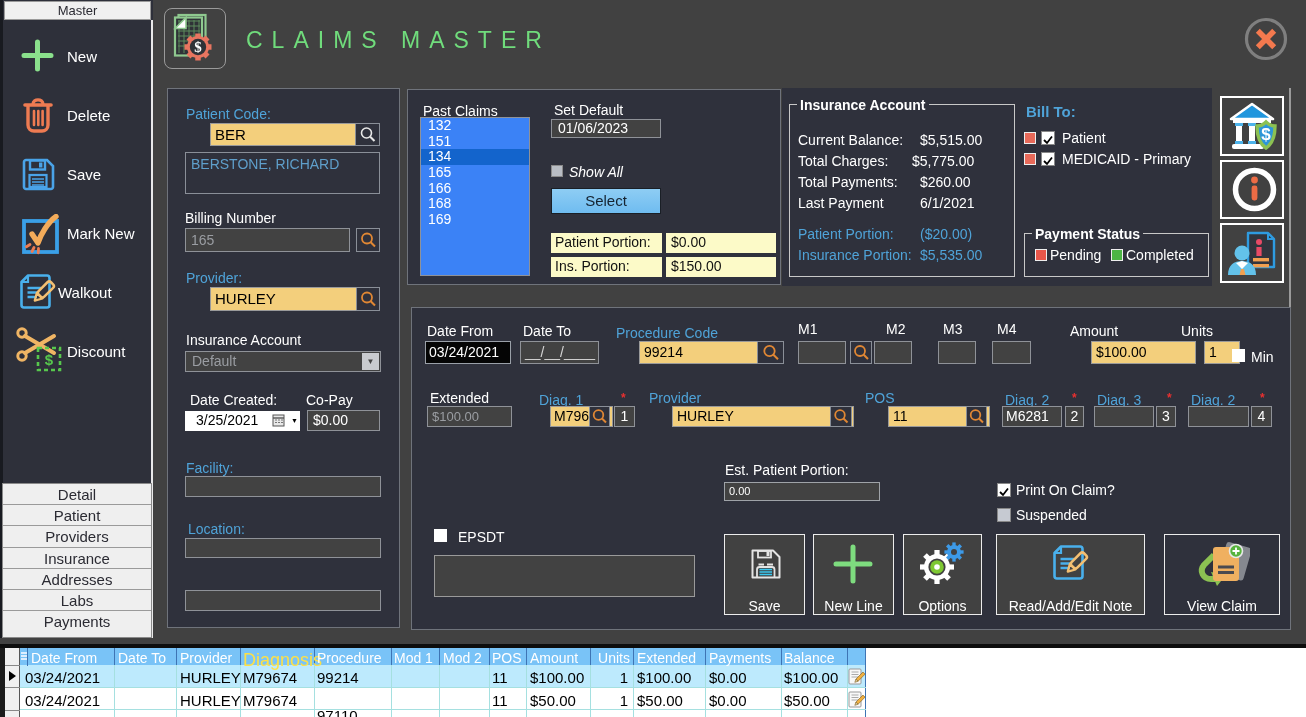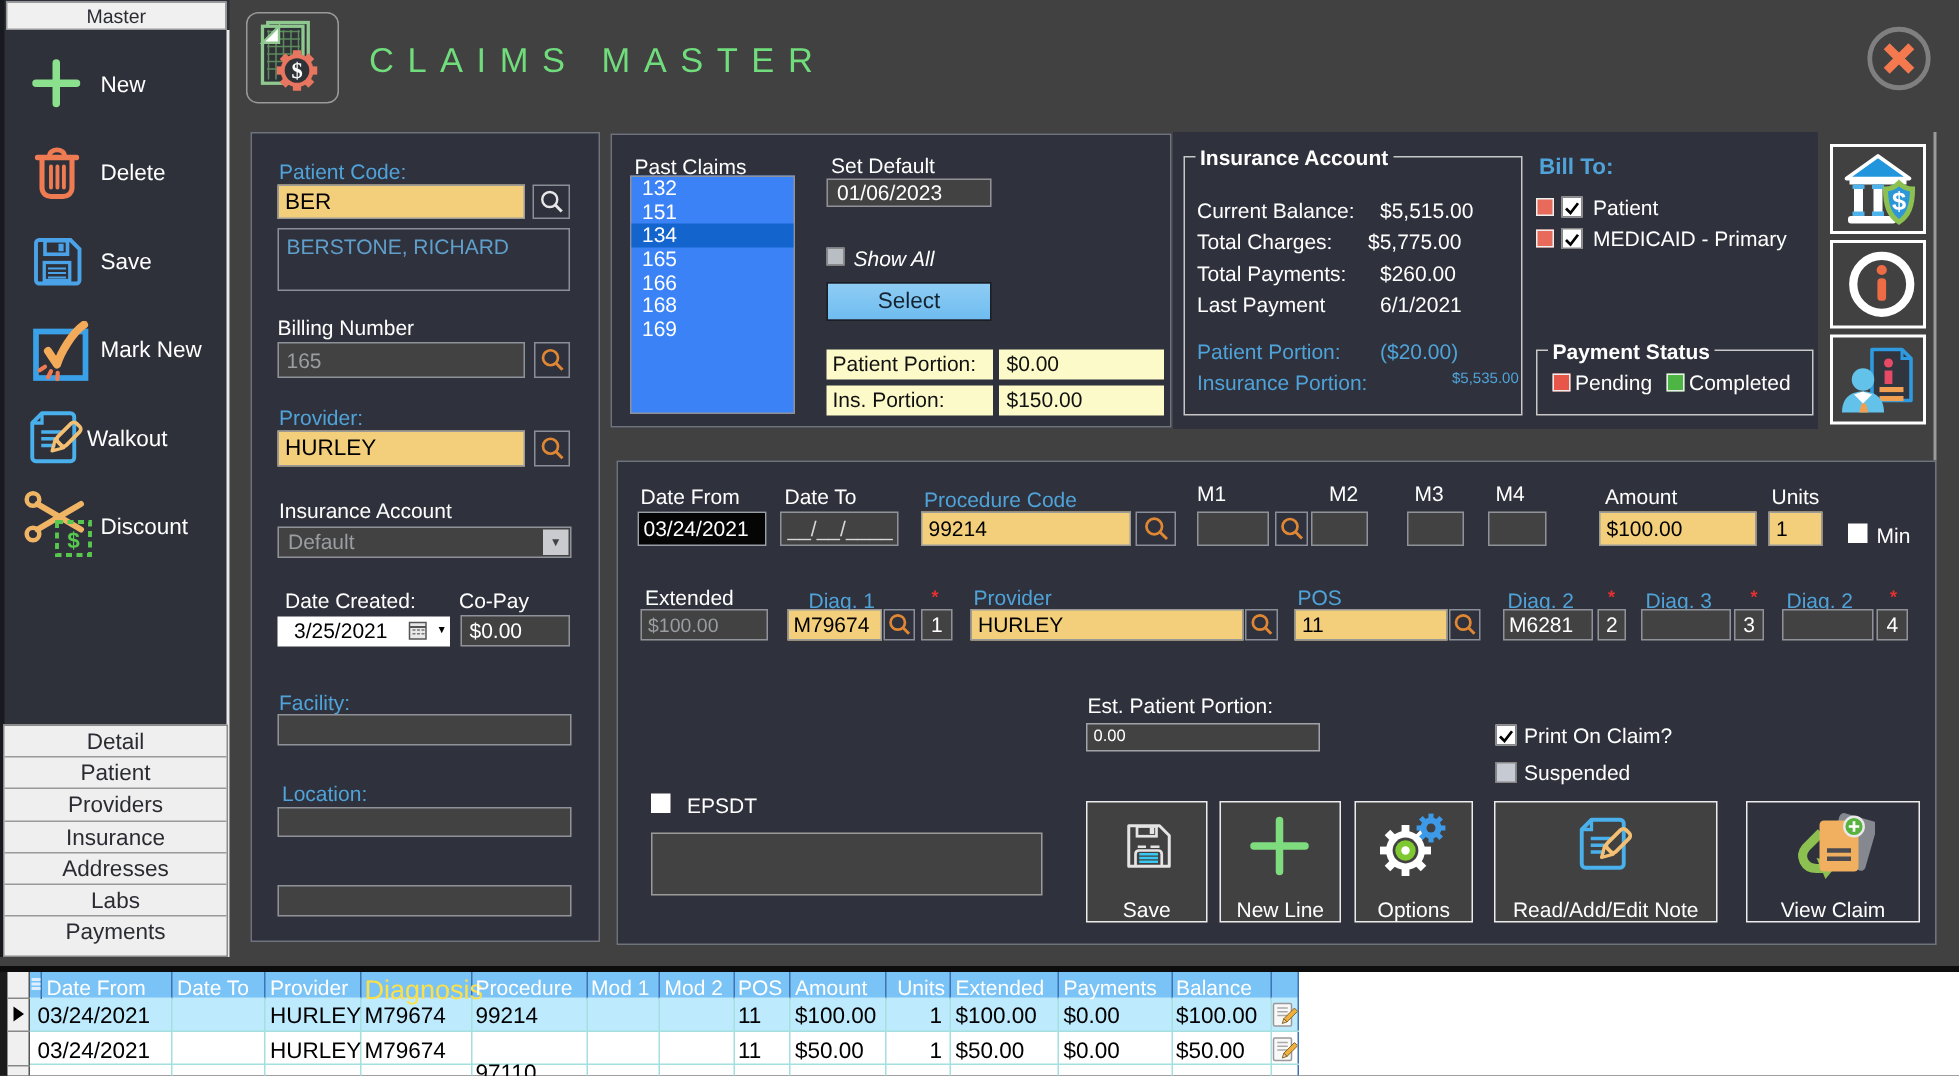--- a/index.html
+++ b/index.html
@@ -4,21 +4,21 @@
 <style>
   * { margin:0; padding:0; box-sizing:border-box; }
   html,body { width:1306px; height:717px; overflow:hidden; background:#414141;
     font-family:"Liberation Sans", sans-serif; }
   .a { position:absolute; }
   .panel { position:absolute; background:#2f313c; border:1px solid #6f737b; }
   .lb { color:#4fa3d8; }
   .lw { color:#fff; }
   .inp { position:absolute; background:#424242; border:1px solid #8f9298; color:#fff; }
   .inpd { position:absolute; background:#424242; border:1px solid #8f9298; color:#9a9da2; }
-  .tan { position:absolute; background:#f3cf7c; border:1px solid #9a9a9a; color:#000; }
+  .tan { position:absolute; background:#f3cf7c; border:1px solid #9a9a9a; color:#000;margin-left:25px; }
   .mag { position:absolute; background:#2f313c; border:1px solid #8a8f98; }
   .txt { position:absolute; white-space:nowrap; }
   .cell { position:absolute; overflow:hidden; white-space:nowrap; }
 </style>
 </head>
 <body>
 
 <div class="a" style="left:0;top:0;width:153px;height:638px;background:#2e303a;border-left:3px solid #181a20;"></div>
 <div class="a" style="left:151px;top:20px;width:2px;height:618px;background:#e9e9e9;"></div>
 <div class="a" style="left:4px;top:1px;width:147px;height:19px;background:#f0f0f0;border:1px solid #9a9a9a;color:#2b2b33;font-size:13px;text-align:center;line-height:17px;">Master</div>
@@ -178,21 +178,21 @@
 <div class="txt lw" style="left:920px;top:132px;font-size:14px;">$5,515.00</div>
 <div class="txt lw" style="left:798px;top:153px;font-size:14px;">Total Charges:</div>
 <div class="txt lw" style="left:912px;top:153px;font-size:14px;">$5,775.00</div>
 <div class="txt lw" style="left:798px;top:174px;font-size:14px;">Total Payments:</div>
 <div class="txt lw" style="left:920px;top:174px;font-size:14px;">$260.00</div>
 <div class="txt lw" style="left:798px;top:195px;font-size:14px;">Last Payment</div>
 <div class="txt lw" style="left:920px;top:195px;font-size:14px;">6/1/2021</div>
 <div class="txt lb" style="left:798px;top:226px;font-size:14px;">Patient Portion:</div>
 <div class="txt lb" style="left:920px;top:226px;font-size:14px;">($20.00)</div>
 <div class="txt lb" style="left:798px;top:247px;font-size:14px;">Insurance Portion:</div>
-<div class="txt lb" style="left:920px;top:247px;font-size:10px;margin-left:48px;">$5,535.00</div>
+<div class="txt lb" style="left:920px;top:247px;font-size:14px;">$5,535.00</div>
 
 <div class="txt lb" style="left:1026px;top:103px;font-size:15px;font-weight:bold;">Bill To:</div>
 <div class="a" style="left:1024px;top:132px;width:12px;height:12px;background:#e86a5a;border:1px solid #eee;"></div>
 <div class="a" style="left:1041px;top:131px;width:14px;height:14px;background:#fff;border:1px solid #888;"><svg width="12" height="12" viewBox="0 0 12 12">
       <path d="M2 6 L5 9 L10 2.5" stroke="#000" stroke-width="1.8" fill="none"></path>
     </svg></div>
 <div class="txt lw" style="left:1062px;top:130px;font-size:14px;">Patient</div>
 <div class="a" style="left:1024px;top:153px;width:12px;height:12px;background:#e86a5a;border:1px solid #eee;"></div>
 <div class="a" style="left:1041px;top:152px;width:14px;height:14px;background:#fff;border:1px solid #888;"><svg width="12" height="12" viewBox="0 0 12 12">
       <path d="M2 6 L5 9 L10 2.5" stroke="#000" stroke-width="1.8" fill="none"></path>

